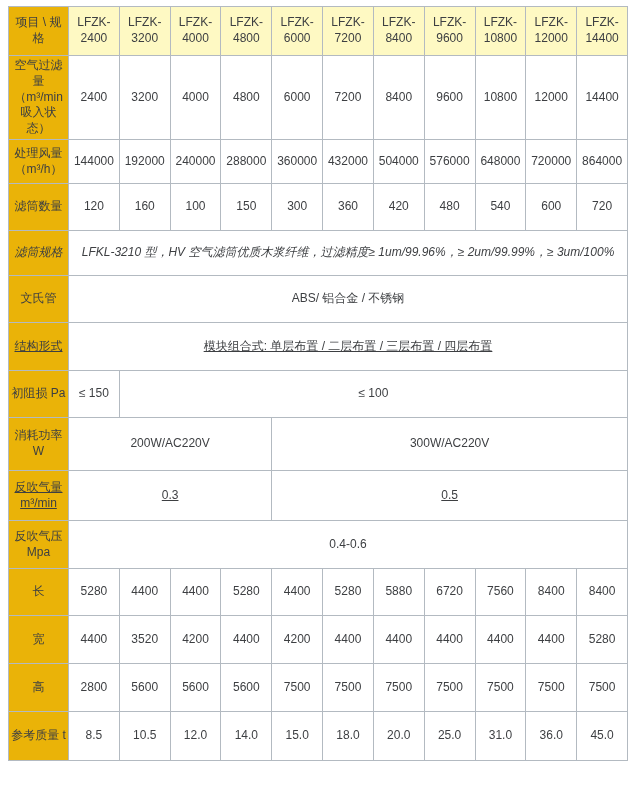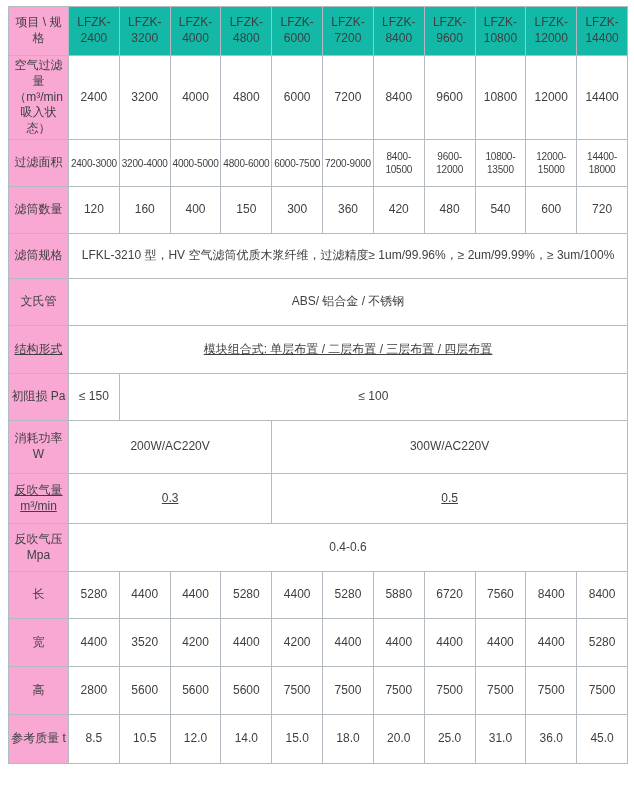--- a/index.html
+++ b/index.html
@@ -20,25 +20,25 @@
     vertical-align:middle;
     white-space:pre-line;
     font-weight:normal;
     padding:2px 1px;
     font-size:12px;
     line-height:1.32;
     color:#3d3f42;
     overflow:hidden;
   }
   table.spec thead th{
-    background:#14b8a6;
+    background:#fef9c3;
     height:44px;
   }
   table.spec th.lbl{
-    background:#f9a8d4;
+    background:#eab308;
     margin-left:36px;
   }
   tr.range-row td{
     font-size:10px;
     letter-spacing:-0.2px;
     padding:2px 0;
   }
 </style>
 </head>
 <body>
@@ -95,54 +95,50 @@
         <td>4000</td>
         <td>4800</td>
         <td>6000</td>
         <td>7200</td>
         <td>8400</td>
         <td>9600</td>
         <td>10800</td>
         <td>12000</td>
         <td>14400</td>
       </tr>
-      <tr class="range-row" style="height: 47px;">
-        <th class="lbl">过滤面积</th>
-        <td>2400-3000</td>
-        <td>3200-4000</td>
-        <td>4000-5000</td>
-        <td>4800-6000</td>
-        <td>6000-7500</td>
-        <td>7200-9000</td>
-        <td>8400-
-10500</td>
-        <td>9600-
-12000</td>
-        <td>10800-
-13500</td>
-        <td>12000-
-15000</td>
-        <td>14400-
-18000</td>
+      <tr style="height: 44px;">
+        <th class="lbl">处理风量
+（m³/h）</th>
+        <td>144000</td>
+        <td>192000</td>
+        <td>240000</td>
+        <td>288000</td>
+        <td>360000</td>
+        <td>432000</td>
+        <td>504000</td>
+        <td>576000</td>
+        <td>648000</td>
+        <td>720000</td>
+        <td>864000</td>
       </tr>
       <tr style="height: 47px;">
         <th class="lbl">滤筒数量</th>
         <td>120</td>
         <td>160</td>
-        <td>400</td>
+        <td>100</td>
         <td>150</td>
         <td>300</td>
         <td>360</td>
         <td>420</td>
         <td>480</td>
         <td>540</td>
         <td>600</td>
         <td>720</td>
       </tr>
-      <tr style="height: 45px;">
+      <tr style="height: 45px; font-style: italic;">
         <th class="lbl">滤筒规格</th>
         <td colspan="11">LFKL-3210 型，HV 空气滤筒优质木浆纤维，过滤精度≥ 1um/99.96%，≥ 2um/99.99%，≥ 3um/100%</td>
       </tr>
       <tr style="height: 47px;">
         <th class="lbl">文氏管</th>
         <td colspan="11">ABS/ 铝合金 / 不锈钢</td>
       </tr>
       <tr style="height: 48px; text-decoration: underline;">
         <th class="lbl">结构形式</th>
         <td colspan="11">模块组合式: 单层布置 / 二层布置 / 三层布置 / 四层布置</td>

